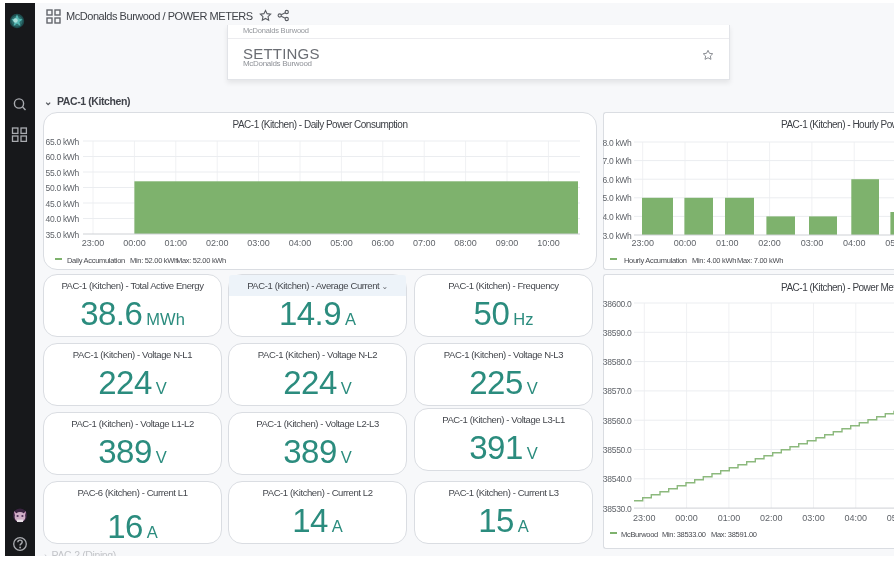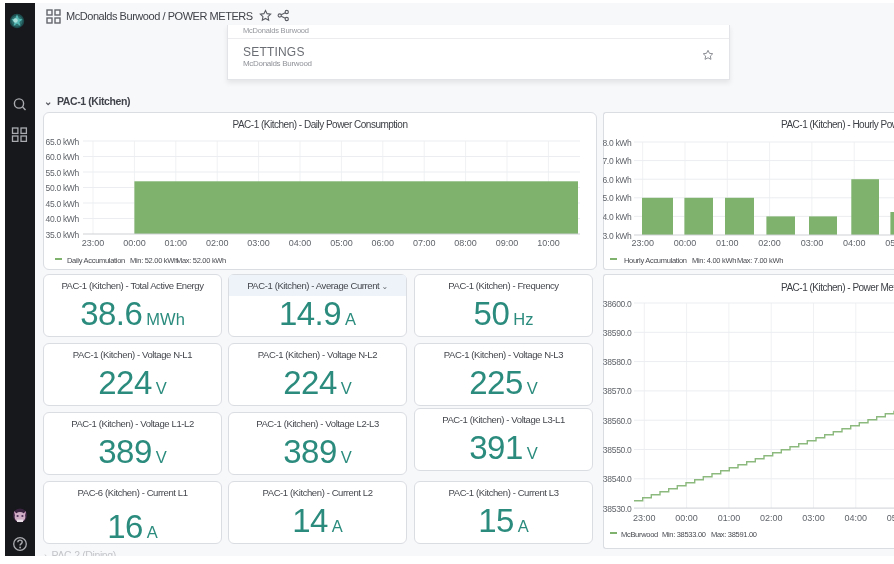--- a/index.html
+++ b/index.html
@@ -1,21 +1,21 @@
 <!DOCTYPE html>
 <html><head>
 <meta charset="utf-8">
 <style>
 *{margin:0;padding:0;box-sizing:border-box}
 html,body{width:894px;height:564px;background:#fff;font-family:"Liberation Sans",sans-serif;overflow:hidden}
 #page{position:relative;width:894px;height:564px;background:#fff}
 #content{position:absolute;left:5px;top:3px;width:889px;height:553px;background:#f7f8fa}
 #sidebar{position:absolute;left:5px;top:3px;width:30px;height:553px;background:#17181b}
 .sideicon{position:absolute;left:0;width:30px;text-align:center;color:#9fa2a7}
-.panel{position:absolute;background:#fff;border:1px solid #dadde2;border-radius:6px}
+.panel{position:absolute;background:#fff;border:1px solid #dadde2;border-radius:14px}
 .stitle{position:absolute;left:0;right:0;top:5px;text-align:center;font-size:9.5px;letter-spacing:-0.4px;color:#44474d;white-space:nowrap}
 .sval{position:absolute;left:0;right:0;text-align:center;white-space:nowrap;color:#2b8c7e;font-weight:400;line-height:33px}
 .sval .v{font-size:33px;letter-spacing:-0.5px}
 .sval .u{font-size:16.5px;margin-left:4px}
 svg text{font-family:"Liberation Sans",sans-serif}
 .ax{fill:#60646a;font-size:9px}
 .ay{fill:#60646a;font-size:8.5px;letter-spacing:-0.3px}
 .leg{fill:#47494f;font-size:7.5px;letter-spacing:-0.3px}
 </style>
 </head>
@@ -80,21 +80,21 @@
     <circle cx="18" cy="5.5" r="3"></circle>
     <circle cx="18" cy="18.5" r="3"></circle>
     <line x1="7.7" y1="10.6" x2="15.3" y2="6.9"></line>
     <line x1="7.7" y1="13.4" x2="15.3" y2="17.1"></line>
   </g>
 </svg>
 
 <div style="position:absolute;left:227px;top:25px;width:503px;height:55px;background:#fff;border:1px solid #e2e4e8;border-top:none;box-shadow:0 3px 5px rgba(0,0,0,0.08)">
   <div style="position:absolute;left:15px;top:1px;font-size:7.5px;color:#94979c;letter-spacing:-0.2px">McDonalds Burwood</div>
   <div style="position:absolute;left:0;right:0;top:13px;height:1px;background:#ececef"></div>
-  <div style="position:absolute;left:15px;top:20px;font-size:12px;color:#6a6d73;letter-spacing:.2px">SETTINGS</div>
+  <div style="position:absolute;left:15px;top:20px;font-size:15px;color:#6a6d73;letter-spacing:.2px">SETTINGS</div>
   <div style="position:absolute;left:15px;top:34px;font-size:8px;letter-spacing:-0.3px;color:#8f9298">McDonalds Burwood</div>
   <svg style="position:absolute;right:15px;top:24px" width="12" height="12" viewBox="0 0 24 24">
     <path d="M12 2.6 L14.9 8.6 L21.5 9.5 L16.7 14.1 L17.9 20.7 L12 17.5 L6.1 20.7 L7.3 14.1 L2.5 9.5 L9.1 8.6 Z" fill="none" stroke="#8b8e94" stroke-width="2"></path>
   </svg>
 </div>
 
 <div style="position:absolute;left:44px;top:95px;font-size:10.5px;letter-spacing:-0.4px;color:#41444b;font-weight:700;white-space:nowrap"><span style="font-size:10px;color:#55585e;margin-right:5px">⌄</span>PAC-1 (Kitchen)</div>
 
 <div style="position:absolute;left:44px;top:549px;font-size:10.5px;letter-spacing:-0.4px;color:#c3c5c9;white-space:nowrap"><span style="font-size:9px;margin-right:5px">›</span>PAC-2 (Dining)</div>
 

